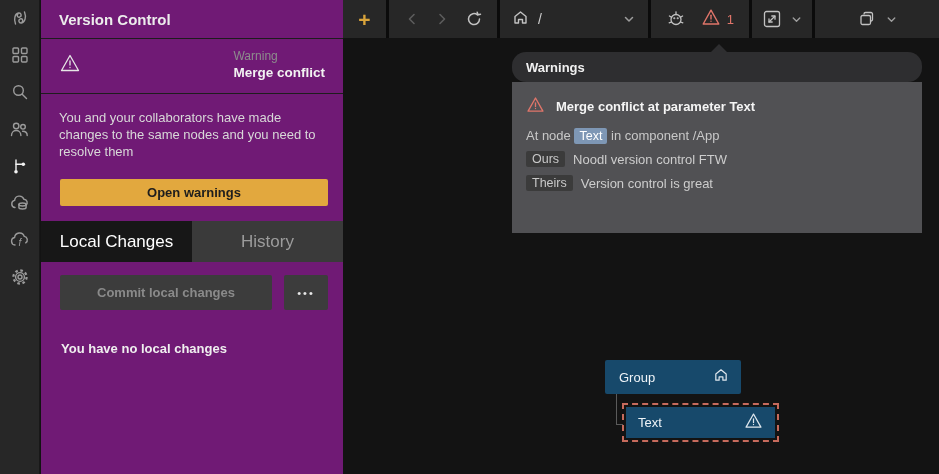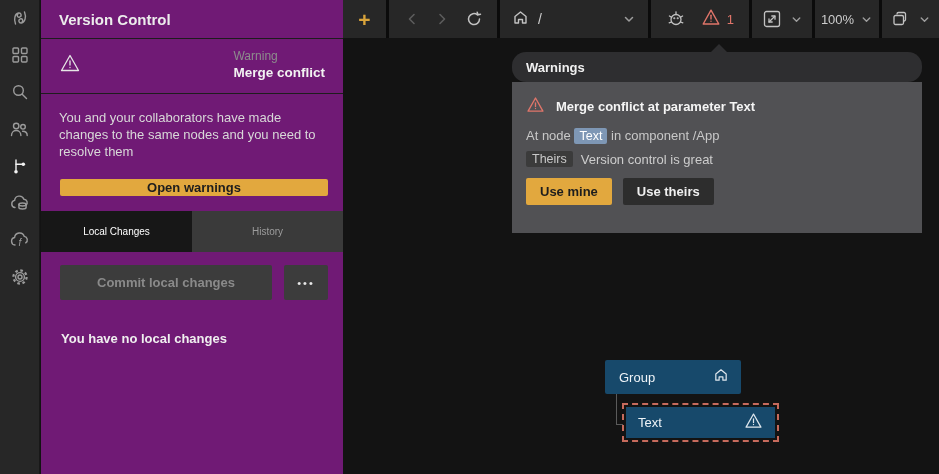--- a/index.html
+++ b/index.html
@@ -21,27 +21,27 @@
   .panel { position:absolute; left:41px; top:0; width:302px; height:474px; background:#701a75; }
   .panel-header { height:39px; display:flex; align-items:center; padding-left:18px;
                   border-bottom:1px solid #1d1d1d; }
   .panel-title { color:#ececec; font-size:15px; font-weight:bold; }
   .warn-row { display:flex; align-items:center; gap:11px; padding:10px 18px 12px 18px;
               border-bottom:1px solid #1d1d1d;justify-content:space-between; }
   .warn-row svg { stroke:#e6e6e6; fill:none; stroke-width:1.3; flex:0 0 auto; }
   .warn-label { color:#8d8d8d; font-size:12px; line-height:15px; }
   .warn-title { color:#f2f2f2; font-size:13.5px; font-weight:bold; line-height:17px; }
   .panel-desc { color:#d8d8d8; font-size:13px; line-height:17px; padding:15px 20px 0 18px; }
-  .btn-open-warnings { display:block; margin:19px 15px 0 19px; width:268px; height:17px;
+  .btn-open-warnings { display:block; margin:19px 15px 0 19px; width:268px; height:27px;
                        background:#e2a83e; border:none; border-radius:2px;
                        color:#1d1d1d; font-size:13px; font-weight:bold; cursor:pointer;
                        font-family:"Liberation Sans", sans-serif; }
   .tabs { display:flex; margin-top:15px; height:41px; }
   .tab { flex:1; display:flex; align-items:center; justify-content:center;
-         font-size:10px; cursor:pointer; }
+         font-size:17px; cursor:pointer; }
   .tab.active { background:#171717; color:#ffffff; }
   .tab.inactive { background:#3a3a3a; color:#9c9c9c; }
   .commit-row { display:flex; gap:12px; padding:13px 15px 0 19px; }
   .btn-commit { flex:1; height:35px; background:#3c3c3c; border:none; border-radius:2px;
                 color:#8a8a8a; font-size:13px; font-weight:bold; cursor:default;
                 font-family:"Liberation Sans", sans-serif; }
   .btn-more { width:44px; height:35px; background:#3c3c3c; border:none; border-radius:2px;
               color:#e8e8e8; font-size:11px; letter-spacing:2px; cursor:pointer;
               font-family:"Liberation Sans", sans-serif; }
   .empty-msg { color:#efefef; font-size:13px; font-weight:bold; padding:31px 0 0 20px; }
@@ -283,28 +283,20 @@
     </div>
     <div class="tb-sec s-expand">
       <span class="tb-btn">
         <svg width="20" height="20" viewBox="0 0 20 20" stroke="#c2c2c2" fill="none" stroke-width="1.3" stroke-linejoin="round" stroke-linecap="round">
           <rect x="2.5" y="2.5" width="15" height="15" rx="2"></rect>
           <line x1="7" y1="13" x2="12.8" y2="7.2"></line>
           <polyline points="9.8,7 13,7 13,10.2"></polyline>
           <polyline points="7,9.8 7,13 10.2,13"></polyline>
         </svg>
       </span>
-      <span class="tb-btn">
-        <svg width="13" height="13" viewBox="0 0 14 14" stroke="#9d9d9d" stroke-width="1.5" fill="none" stroke-linecap="round" stroke-linejoin="round">
-            <polyline points="3.5,5.5 7,9 10.5,5.5"></polyline>
-          </svg>
-      </span>
-    </div>
-    <div class="tb-sec s-zoom">
-      <span class="zoom-label">100%</span>
       <span class="tb-btn">
         <svg width="13" height="13" viewBox="0 0 14 14" stroke="#9d9d9d" stroke-width="1.5" fill="none" stroke-linecap="round" stroke-linejoin="round">
             <polyline points="3.5,5.5 7,9 10.5,5.5"></polyline>
           </svg>
       </span>
     </div>
     <div class="tb-sec s-frames">
       <span class="tb-btn">
         <svg width="20" height="20" viewBox="0 0 20 20" stroke="#c2c2c2" fill="none" stroke-width="1.3" stroke-linejoin="round">
           <path d="M7 5.5 V5 a1.5 1.5 0 0 1 1.5-1.5 H14 A1.5 1.5 0 0 1 15.5 5 v5.5 A1.5 1.5 0 0 1 14 12"></path>
@@ -337,26 +329,26 @@
           </span>
           <span class="pw-title">Merge conflict at parameter Text</span>
         </div>
         <div class="pw-loc">
           <span>At node</span>
           <span class="chip-node">Text</span>
           <span>in component</span>
           <span>/App</span>
         </div>
         <div class="pw-pair">
+          <span class="chip-side">Ours</span>
+          <span>Noodl version control FTW</span>
+        </div>
+        <div class="pw-pair">
           <span class="chip-side">Theirs</span>
           <span>Version control is great</span>
-        </div>
-        <div class="pw-buttons">
-          <button class="btn-mine">Use mine</button>
-          <button class="btn-theirs">Use theirs</button>
         </div>
       </div>
     </div>
 
     <div class="node-group">
       <span class="node-label">Group</span>
       <span class="node-icon">
         <svg width="16" height="16" viewBox="0 0 17 17" stroke-linejoin="round">
           <path d="M3 7.5 L8.5 3 L14 7.5 V14 H10.5 V10.5 H6.5 V14 H3 Z"></path>
         </svg>

